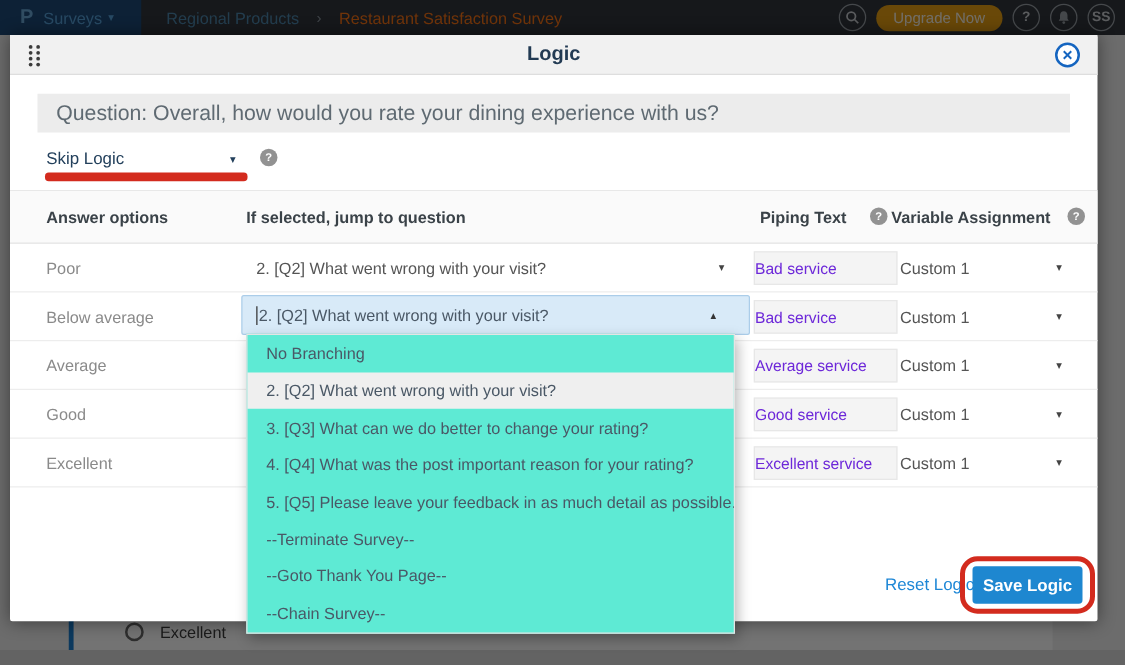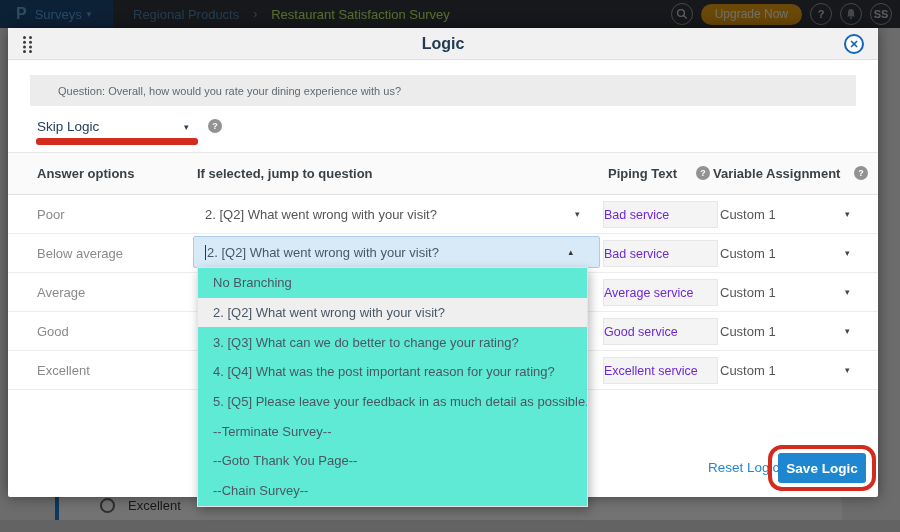--- a/index.html
+++ b/index.html
@@ -9,21 +9,21 @@
   
   .topbar { position:absolute; left:0; top:0; width:900px; height:28px; background:#31363d; z-index:1; }
   .topbar-left { position:absolute; left:0; top:0; width:113px; height:28px; background:#1d4a78;
     display:flex; align-items:center; }
   .logo { color:#6aa8d8; font-weight:bold; font-size:16px; margin-left:16px; letter-spacing:-1px; }
   .nav-prod { color:#58a3dc; font-size:13px; margin-left:9px; }
   .nav-caret { color:#58a3dc; font-size:9px; margin-left:5px; }
   .crumbs { position:absolute; left:133px; top:0; height:28px; display:flex; align-items:center; font-size:13px; }
   .crumb-parent { color:#4e88ae; }
   .crumb-sep { color:#8a949c; margin:0 14px; font-size:12px; }
-  .crumb-current { color:#bef264; }
+  .crumb-current { color:#f97316; }
   .tb-right { position:absolute; right:8px; top:0; height:28px; display:flex; align-items:center; gap:8px; }
   .tb-circle { width:22px; height:22px; border:1px solid #9aa0a6; border-radius:50%;
     display:flex; align-items:center; justify-content:center; color:#c9cdd1; font-size:11px; font-weight:bold; }
   .upgrade-pill { height:21px; padding:0 14px; background:#e8a013; border-radius:11px; border:none;
     color:rgba(255,255,255,.9); font-size:12px; display:flex; align-items:center; font-family:Liberation Sans, sans-serif; }
   .bg-panel { position:absolute; left:59px; top:60px; width:783px; height:460px; background:#fff; z-index:1; }
   .bg-bluebar { position:absolute; left:55px; top:60px; width:4px; height:472px; background:#1b7fd0; z-index:1; }
   .bg-bottomstrip { position:absolute; left:0; top:520px; width:900px; height:12px; background:#dcdcdc; z-index:1; }
   .bg-radio-row { position:absolute; left:100px; top:498px; display:flex; align-items:center; gap:13px; z-index:1; }
   .bg-radio { width:15px; height:15px; border:2px solid #666; border-radius:50%; background:#fff; }
@@ -35,21 +35,21 @@
   .modal { position:absolute; left:8px; top:28px; width:870px; height:469px; background:#fff;
     z-index:20; border-radius:2px; box-shadow:0 0 14px rgba(0,0,0,.45); }
   .m-header { position:relative; height:32px; background:#f1f1f1; border-bottom:1px solid #dedede;
     display:flex; align-items:center; justify-content:center; }
   .m-title { font-size:16px; font-weight:bold; color:#223a53; }
   .drag-handle { position:absolute; left:14px; top:7px; }
   .close-btn { position:absolute; right:14px; top:6px; width:20px; height:20px; border-radius:50%;
     border:2px solid #1565c0; color:#1565c0; font-size:11px; font-weight:bold;
     display:flex; align-items:center; justify-content:center; background:#fff; cursor:pointer; }
   .q-bar { position:absolute; left:22px; top:47px; width:826px; height:31px; background:#ececec;
-    display:flex; align-items:center; padding-left:28px; font-size:11px; color:#5f6a72; }
+    display:flex; align-items:center; padding-left:15px; font-size:17px; color:#5f6a72; }
   .logic-select { position:absolute; left:29px; top:91px; width:160px; font-size:13.5px; color:#23405c; cursor:pointer; }
   .logic-caret { position:absolute; left:176px; top:94px; font-size:9px; color:#23405c; }
   .red-underline { position:absolute; left:28px; top:110px; width:162px; height:7px;
     border-radius:3px; z-index:41; }
   .help-circle { width:14px; height:14px; border-radius:50%; background:#929292; color:#fff;
     font-size:9px; font-weight:bold; display:inline-flex; align-items:center; justify-content:center; }
   .logic-help { position:absolute; left:200px; top:91px; }
   .logic-divider { position:absolute; left:0; top:124px; width:870px; border-top:1px solid #e8e8e8; }
 
   .thead { position:absolute; left:0; top:125px; width:870px; height:42px; background:#fafafa;

